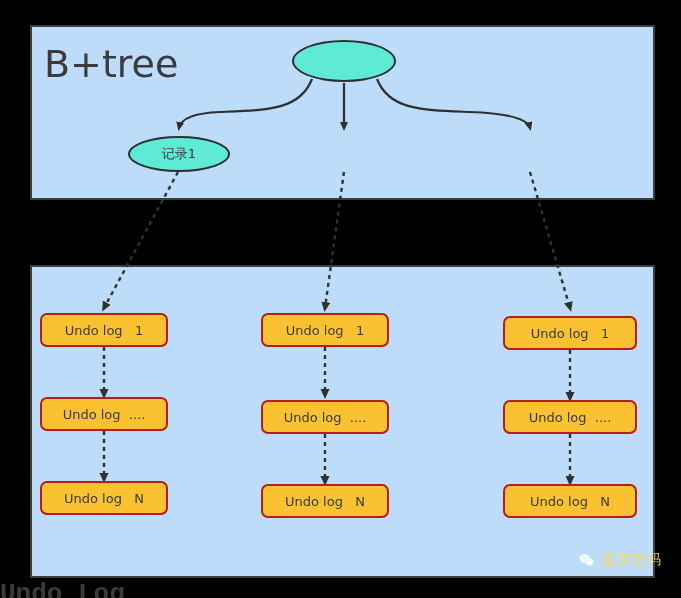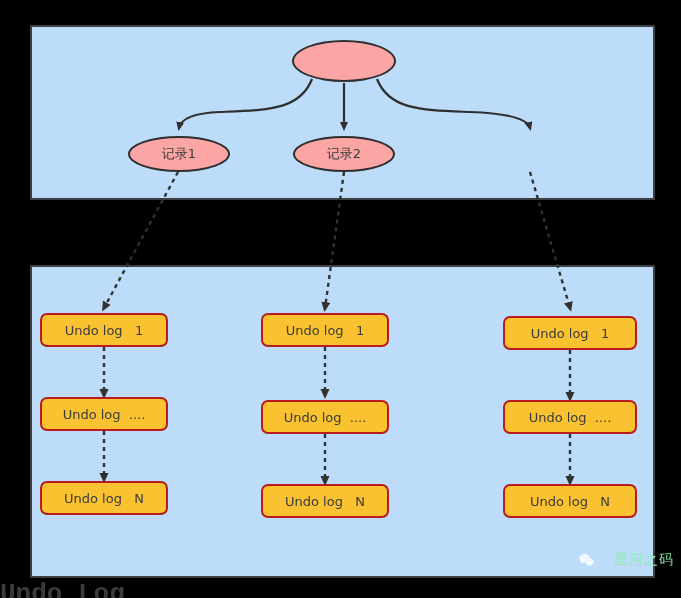--- a/index.html
+++ b/index.html
@@ -72,21 +72,21 @@
     font-size: 26px;
     font-weight: bold;
     color: #3b3b3b;
     font-family: Liberation Mono, monospace;
     margin-top: 48px;
   }
 
   
   .node-ellipse {
     position: absolute;
-    background: #fca5a5;
+    background: #5eead4;
     border: 2px solid #2f2f2f;
     border-radius: 50%;
     box-sizing: border-box;
     display: flex;
     align-items: center;
     justify-content: center;
     font-size: 13px;
     color: #3b3b3b;
     font-family: "DejaVu Sans", "Liberation Sans", sans-serif;
   }
@@ -116,22 +116,22 @@
     white-space: pre;
   }
 
   
   #watermark {
     position: absolute;
     left: 578px;
     top: 551px;
     display: flex;
     align-items: center;
-    gap: 19px;
-    color: #86efac;
+    gap: 7px;
+    color: #fde047;
     font-size: 14px;
     font-family: "DejaVu Sans", "Liberation Sans", sans-serif;
     opacity: 0.92;
   }
   #watermark .wm-icon {
     width: 17px;
     height: 17px;
     flex: 0 0 auto;
     display: block;
   }
@@ -174,25 +174,25 @@
     <path d="M 104,347 L 104,395" fill="none" stroke="#33312e" stroke-width="2.4" stroke-dasharray="4 4" marker-end="url(#arrow-dash)"></path>
     <path d="M 104,431 L 104,479" fill="none" stroke="#33312e" stroke-width="2.4" stroke-dasharray="4 4" marker-end="url(#arrow-dash)"></path>
 
     <path d="M 325,347 L 325,395" fill="none" stroke="#33312e" stroke-width="2.4" stroke-dasharray="4 4" marker-end="url(#arrow-dash)"></path>
     <path d="M 325,434 L 325,482" fill="none" stroke="#33312e" stroke-width="2.4" stroke-dasharray="4 4" marker-end="url(#arrow-dash)"></path>
 
     <path d="M 570,350 L 570,398" fill="none" stroke="#33312e" stroke-width="2.4" stroke-dasharray="4 4" marker-end="url(#arrow-dash)"></path>
     <path d="M 570,434 L 570,482" fill="none" stroke="#33312e" stroke-width="2.4" stroke-dasharray="4 4" marker-end="url(#arrow-dash)"></path>
   </svg>
 
+  <div class="btree-title">B+tree</div>
 
   <div class="node-ellipse" id="node-root"></div>
 
   <div class="node-ellipse" id="node-rec-1">记录1</div>
-  <div class="node-ellipse" id="node-rec-2">记录2</div>
 
   <div class="undo-box" style="left:40px;  top:313px; width:128px; height:34px;">Undo log   1</div>
   <div class="undo-box" style="left:40px;  top:397px; width:128px; height:34px;">Undo log  ....</div>
   <div class="undo-box" style="left:40px;  top:481px; width:128px; height:34px;">Undo log   N</div>
 
   <div class="undo-box" style="left:261px; top:313px; width:128px; height:34px;">Undo log   1</div>
   <div class="undo-box" style="left:261px; top:400px; width:128px; height:34px;">Undo log  ....</div>
   <div class="undo-box" style="left:261px; top:484px; width:128px; height:34px;">Undo log   N</div>
 
   <div class="undo-box" style="left:503px; top:316px; width:134px; height:34px;">Undo log   1</div>

